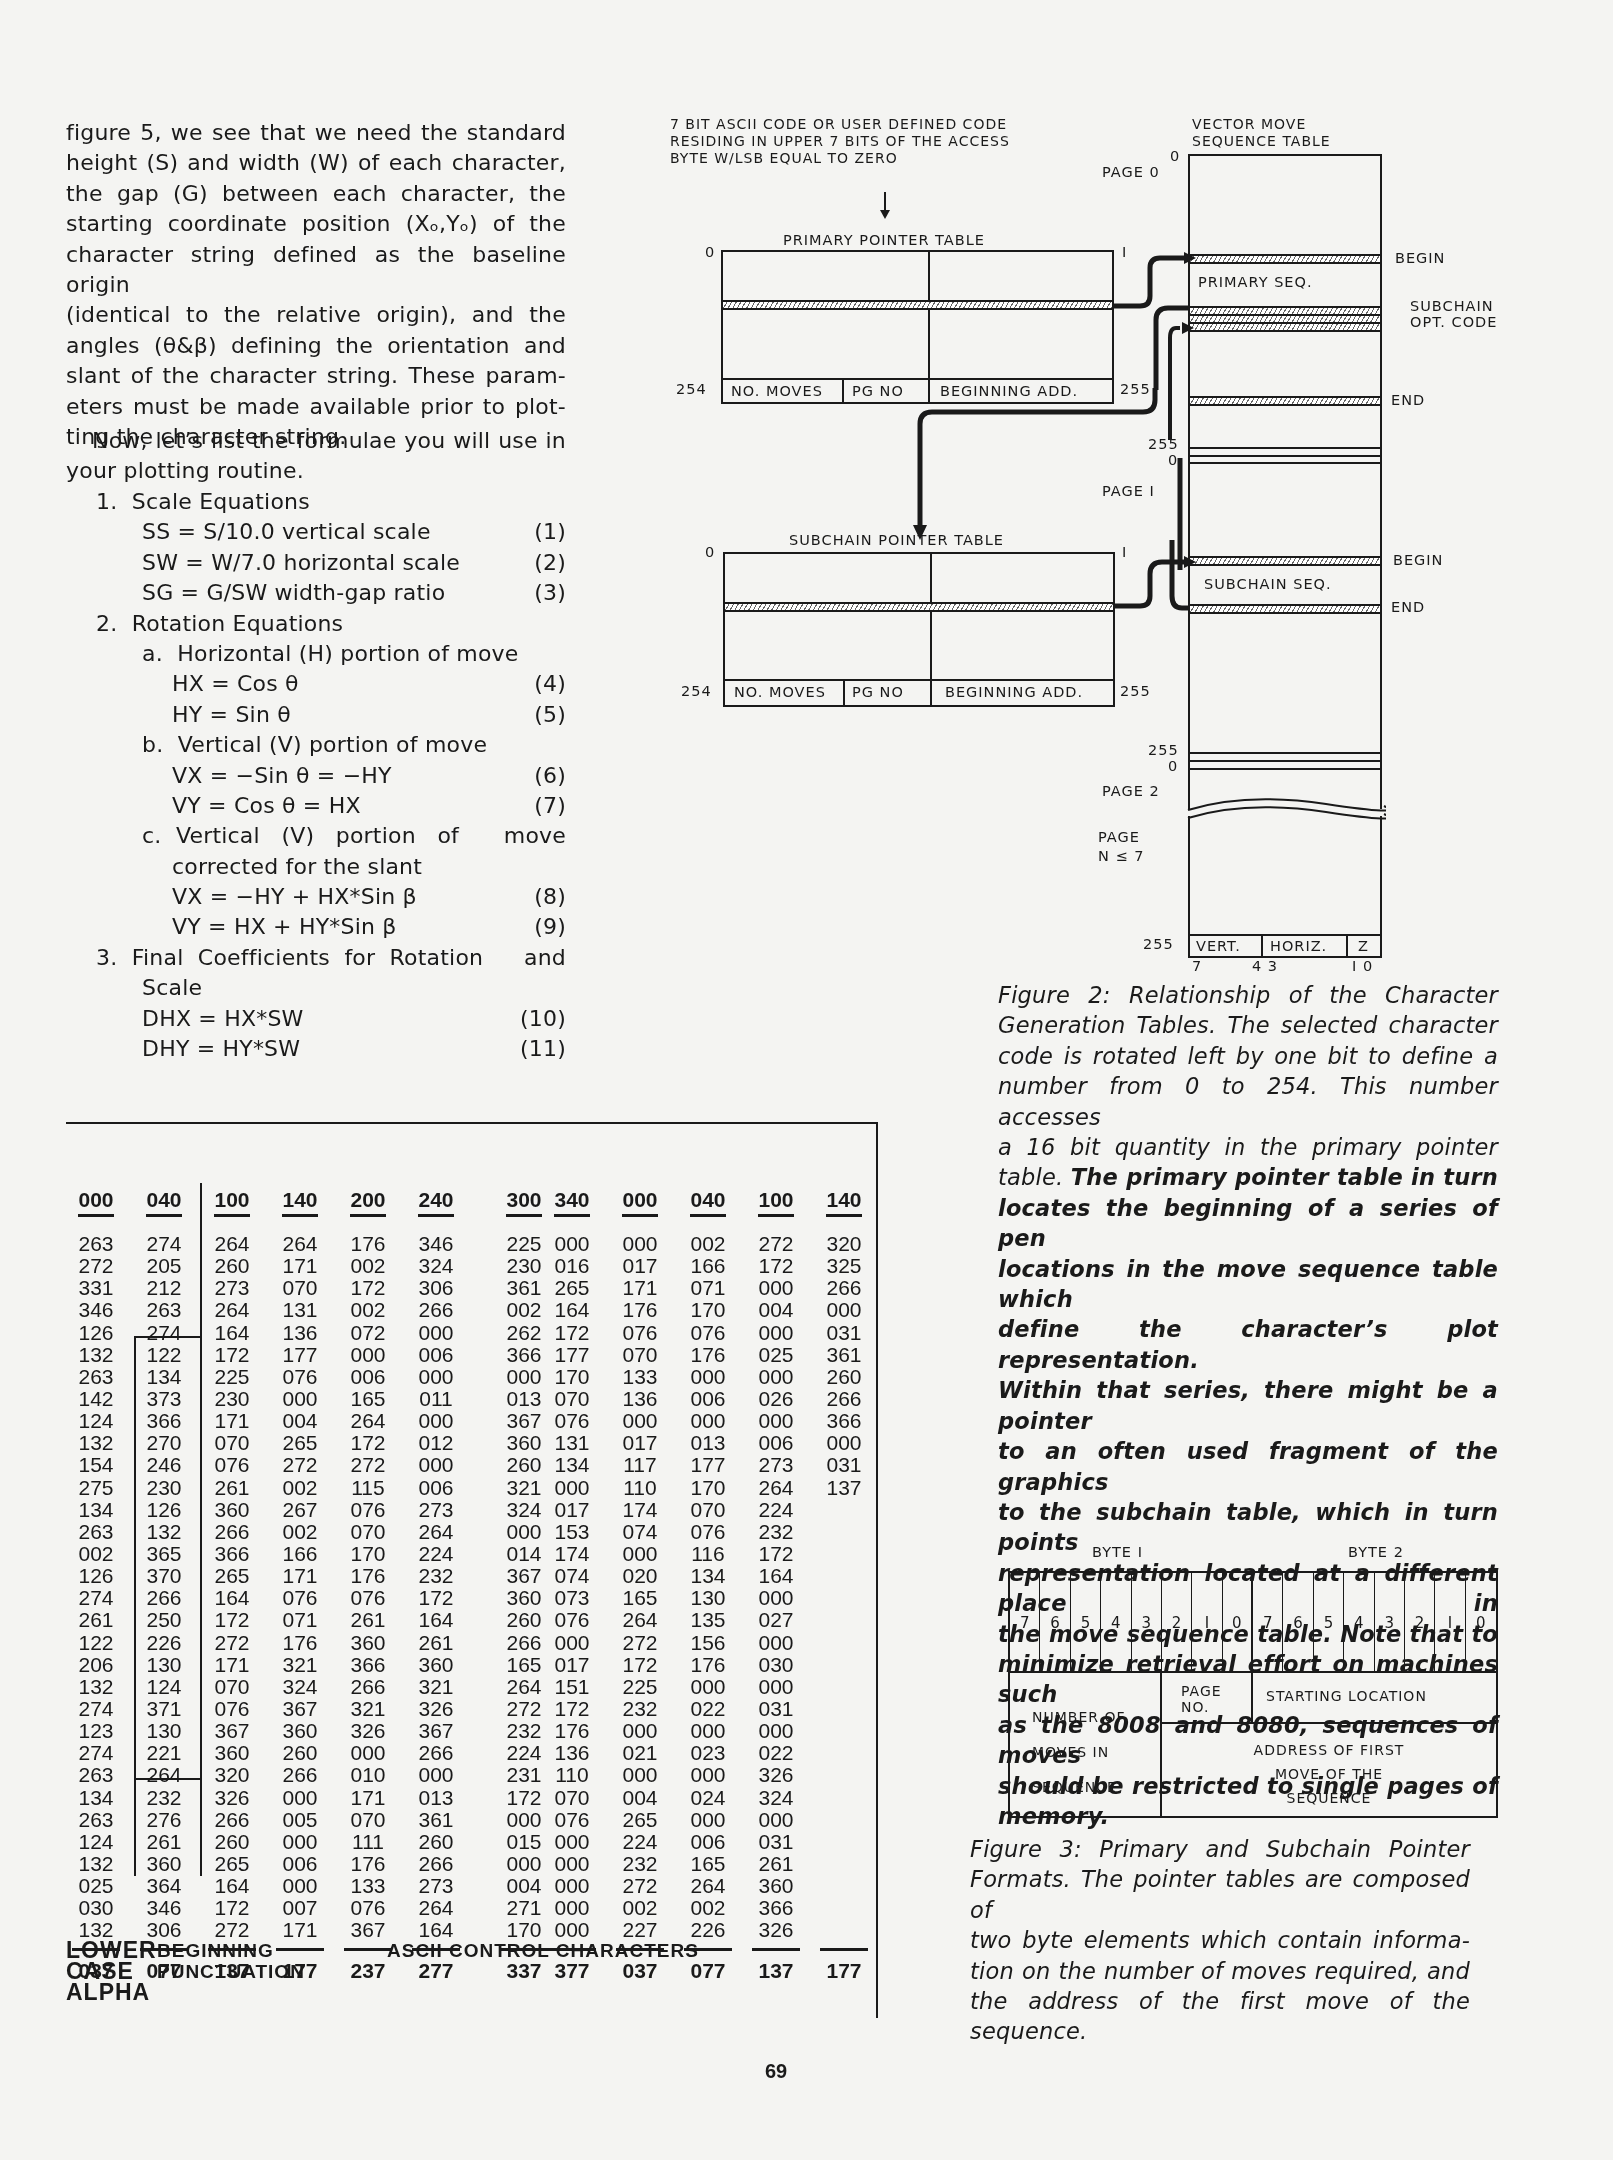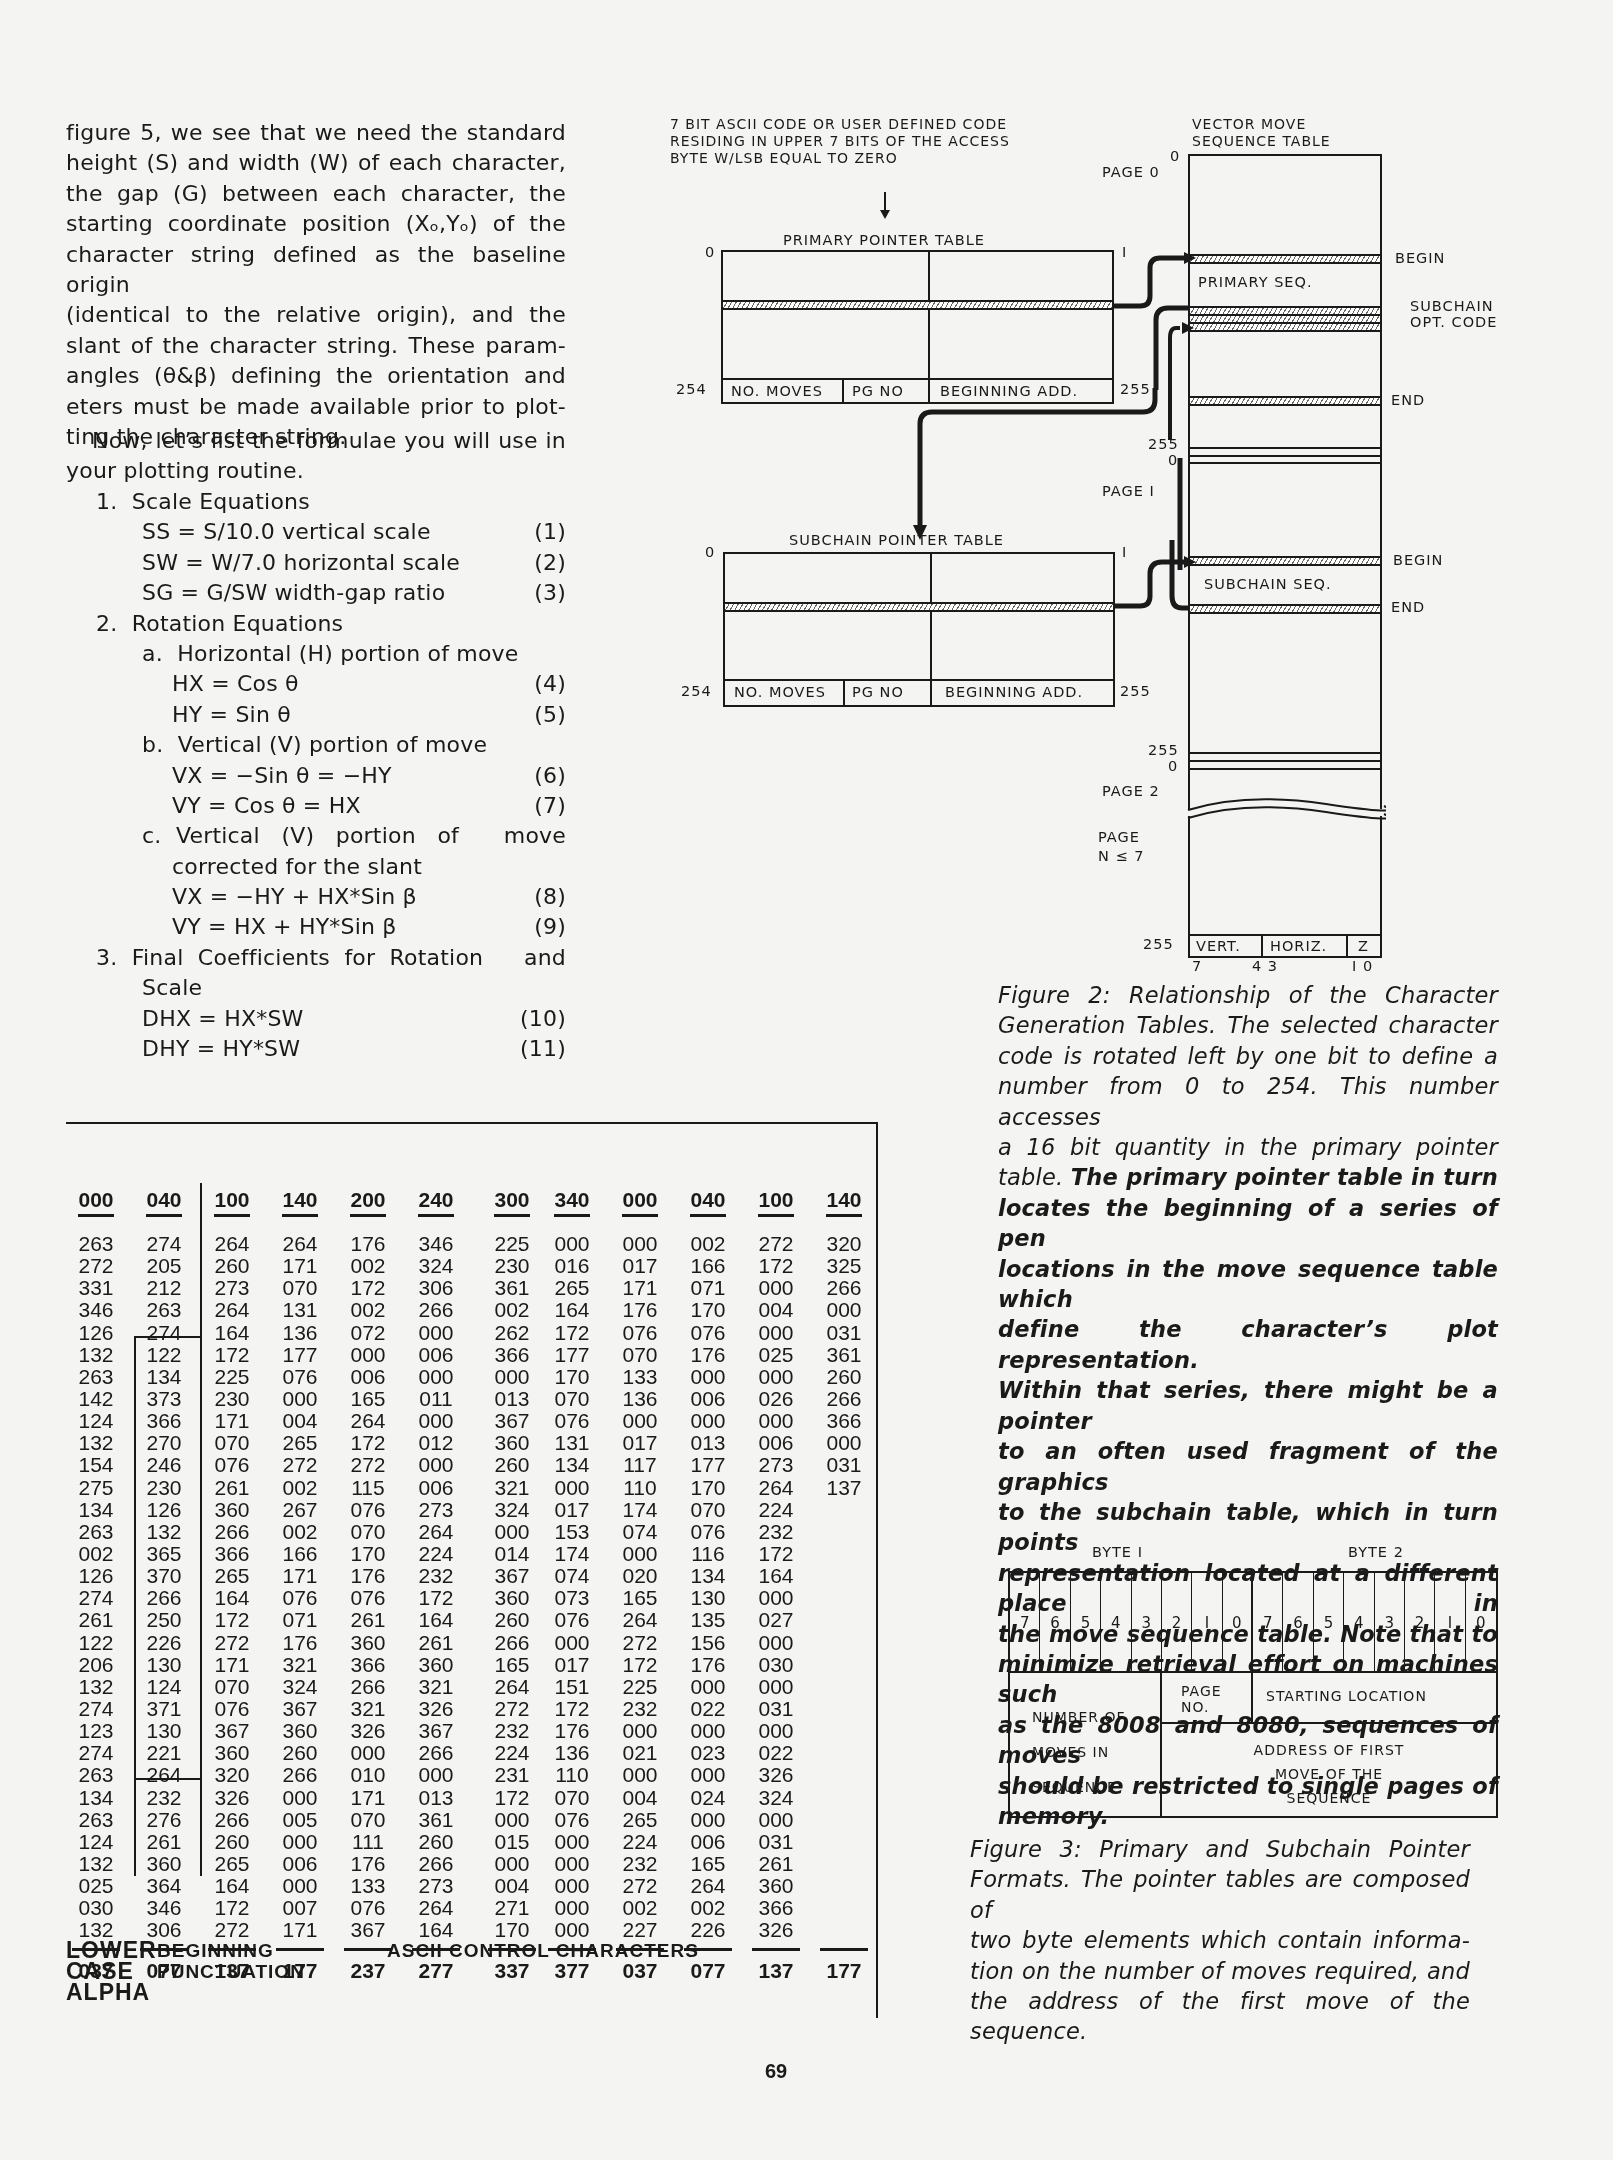--- a/index.html
+++ b/index.html
@@ -26,22 +26,22 @@
 <body>
 
 <div class="abs body-text" style="left:66px; top:118px; width:500px;">
   <div id="p1lines">
       <div style="text-align: justify; text-align-last: justify;">figure 5, we see that we need the standard</div>
       <div style="text-align: justify; text-align-last: justify;">height (S) and width (W) of each character,</div>
       <div style="text-align: justify; text-align-last: justify;">the gap (G) between each character, the</div>
       <div style="text-align: justify; text-align-last: justify;">starting coordinate position (Xₒ,Yₒ) of the</div>
       <div style="text-align: justify; text-align-last: justify;">character string defined as the baseline origin</div>
       <div style="text-align: justify; text-align-last: justify;">(identical to the relative origin), and the</div>
+      <div style="text-align: justify; text-align-last: justify;">angles (θ&amp;β) defining the orientation and</div>
       <div style="text-align: justify; text-align-last: justify;">slant of the character string. These param-</div>
-      <div style="text-align: justify; text-align-last: justify;">angles (θ&amp;β) defining the orientation and</div>
       <div style="text-align: justify; text-align-last: justify;">eters must be made available prior to plot-</div>
       <div style="text-align: left; text-align-last: left;">ting the character string.</div>
     </div>
 </div>
 <div class="abs body-text" style="left:66px; top:426px; width:500px;">
   <div id="p2lines">
       <div style="padding-left: 26px; text-align-last: justify;">Now, let’s list the formulae you will use in</div>
       <div>your plotting routine.</div>
     </div>
 </div>
@@ -354,21 +354,21 @@
       <div class="ocell">013</div>
       <div class="ocell">361</div>
       <div class="ocell">260</div>
       <div class="ocell">266</div>
       <div class="ocell">273</div>
       <div class="ocell">264</div>
       <div class="ocell">164</div>
       <div style="height: 3px; background: rgb(26, 26, 26); width: 48px; margin: 6px auto 8px;"></div>
       <div class="ofoot">277</div>
     </div>
-    <div class="ocol" style="left: 416px; top: 0px; text-align: center;">
+    <div class="ocol" style="left: 428px; top: 0px; text-align: center;">
       <div style="height: 42px;"><span class="ohead">300</span></div>
       <div style="height: 3px;"></div>
       <div class="ocell">225</div>
       <div class="ocell">230</div>
       <div class="ocell">361</div>
       <div class="ocell">002</div>
       <div class="ocell">262</div>
       <div class="ocell">366</div>
       <div class="ocell">000</div>
       <div class="ocell">013</div>

